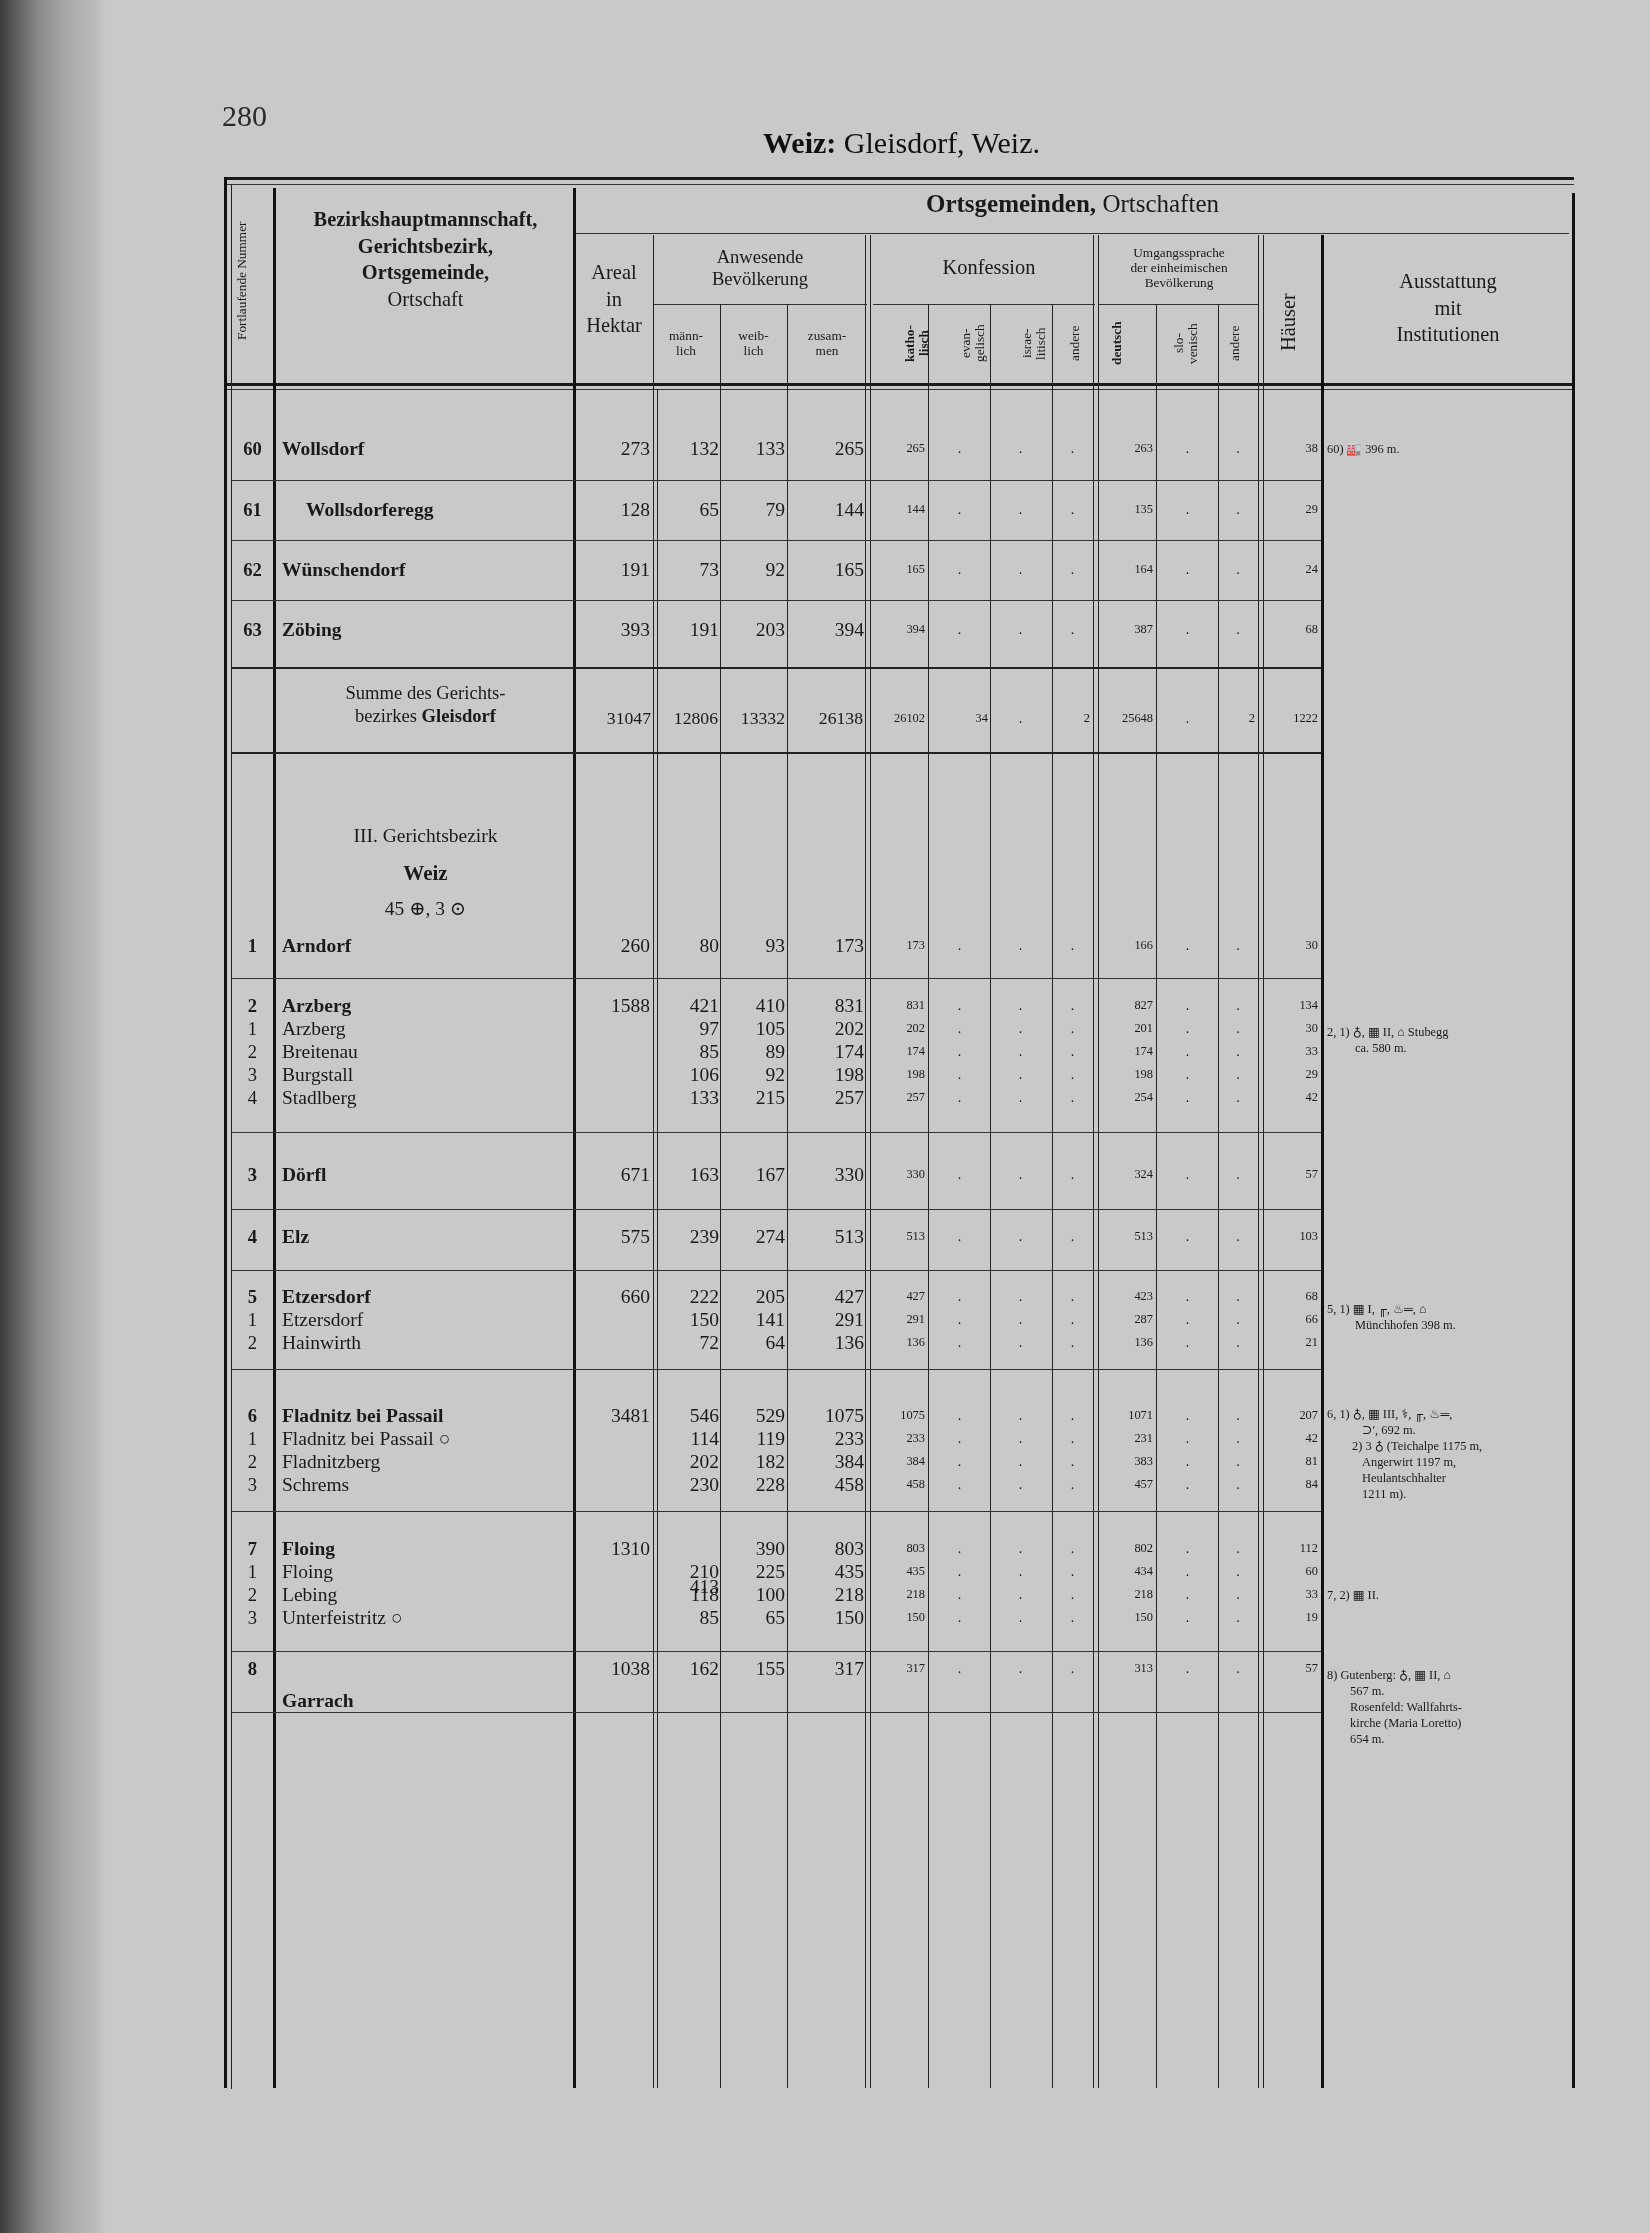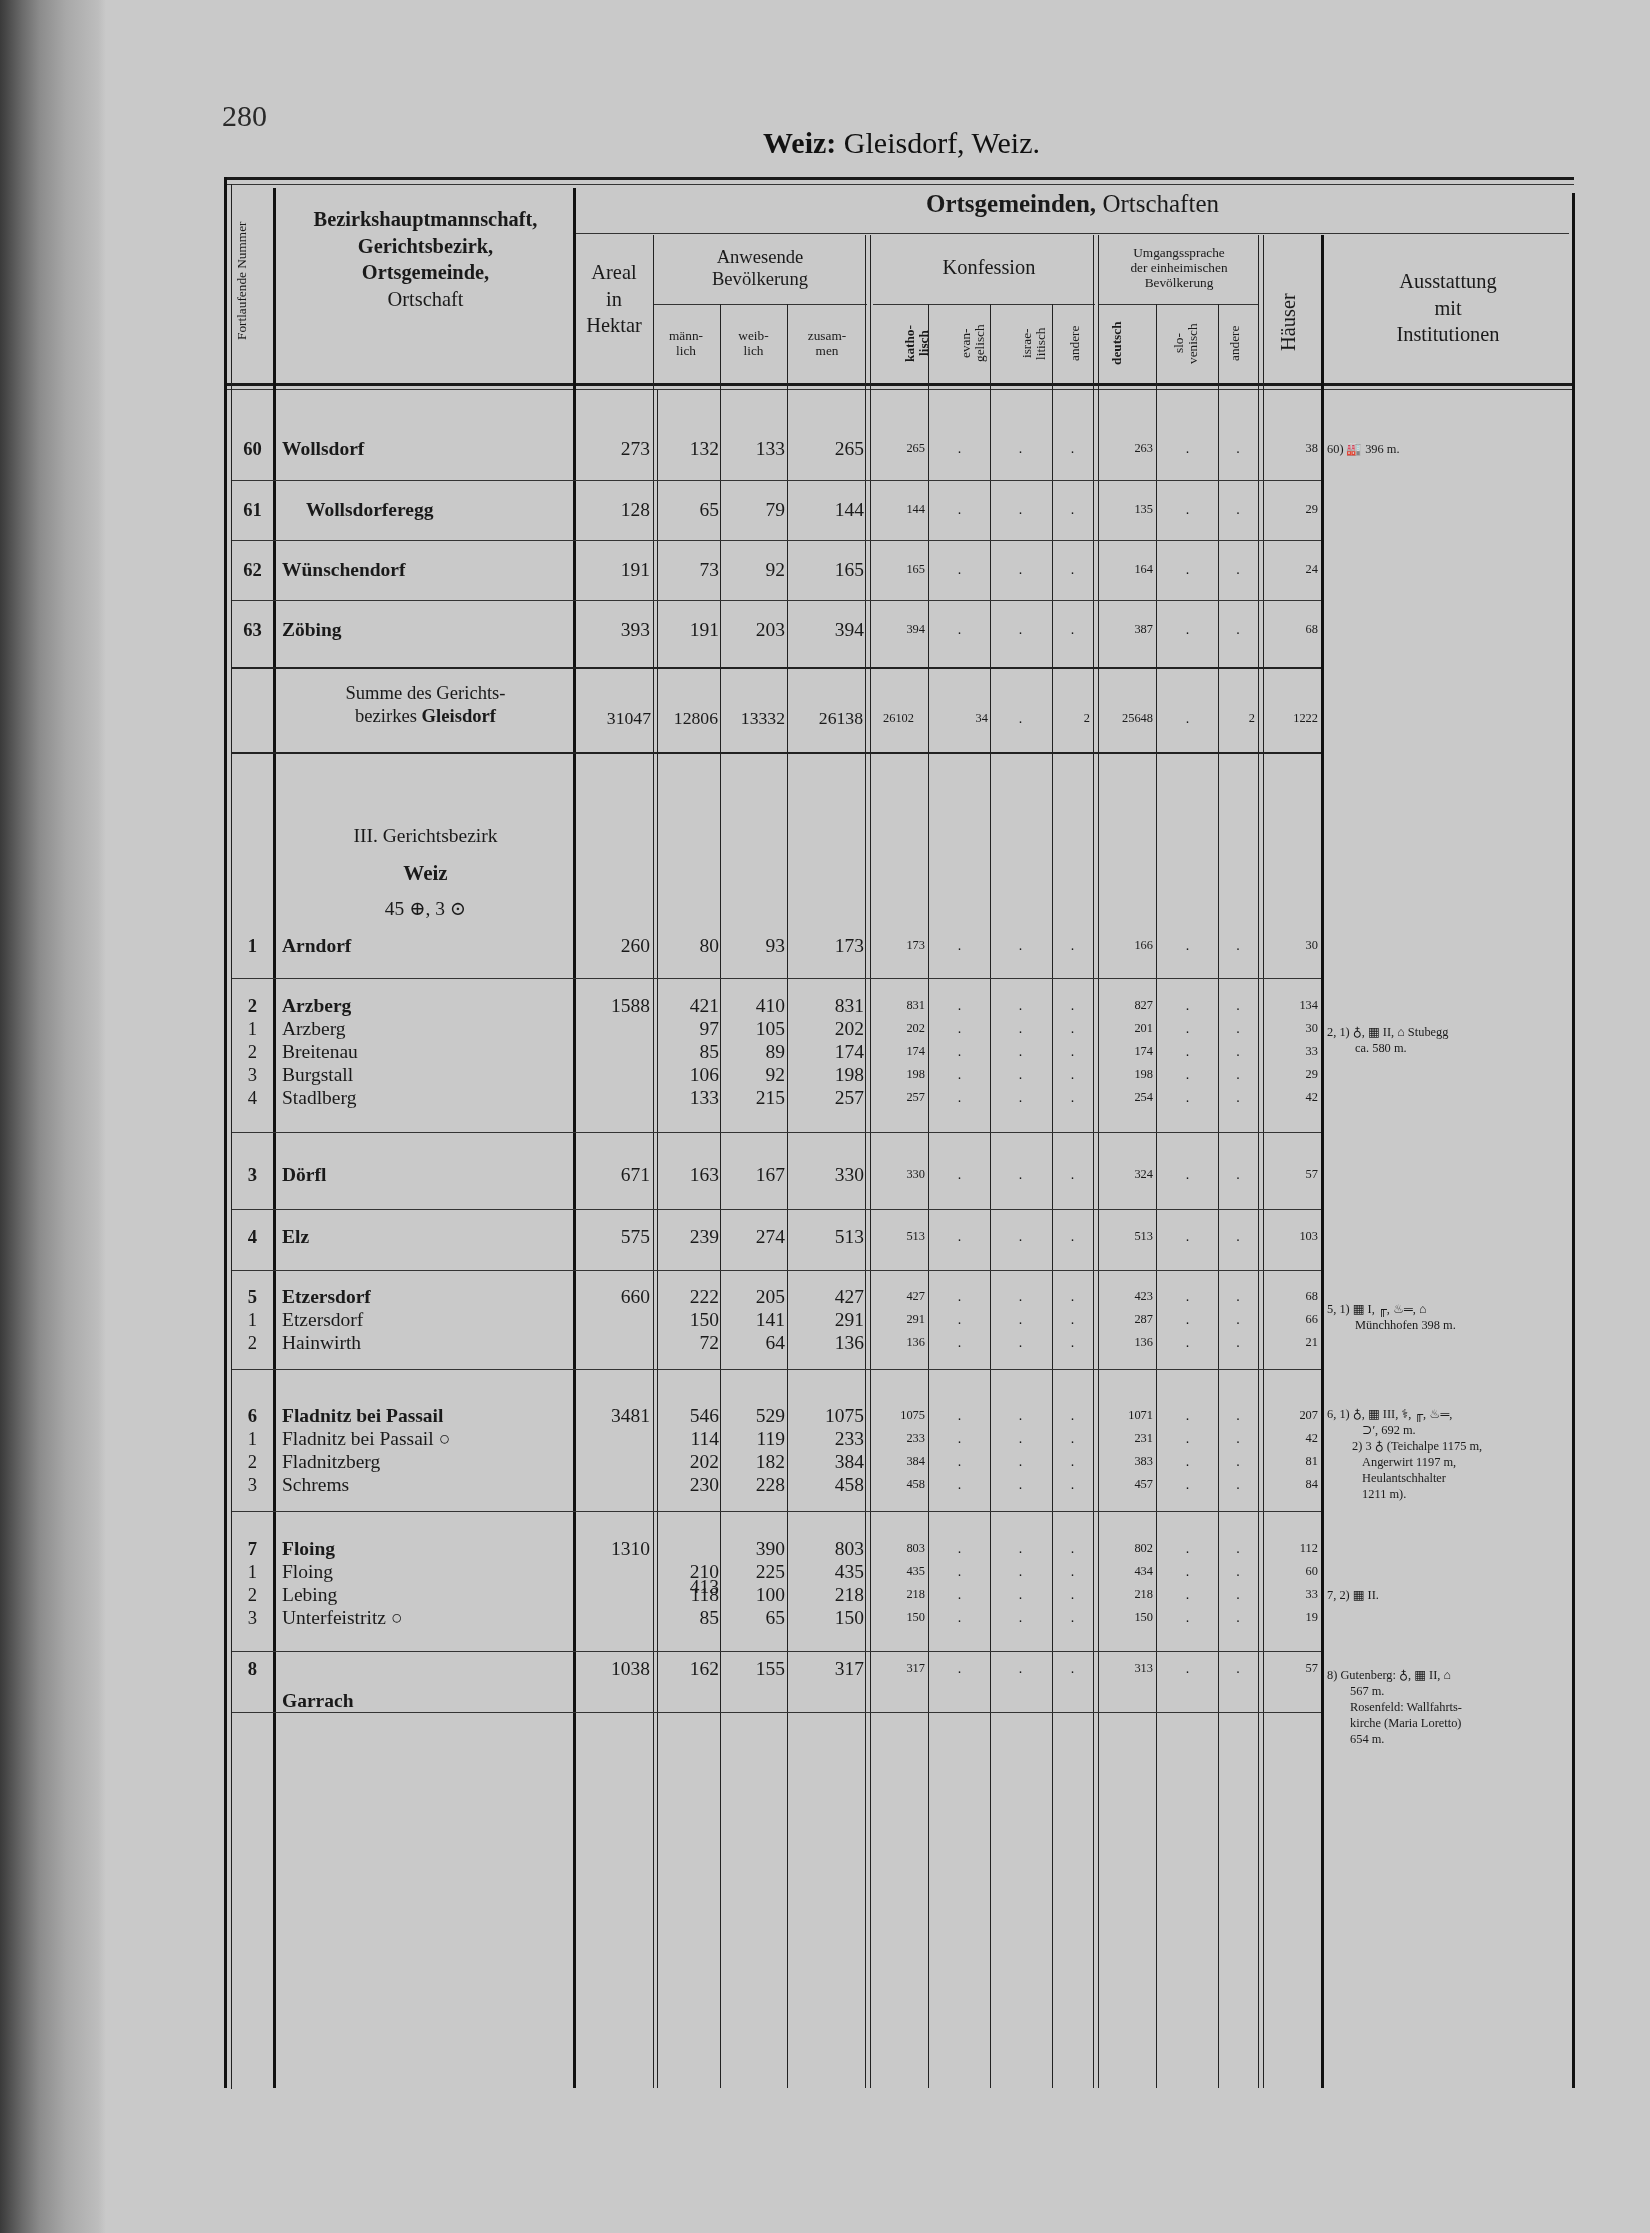--- a/index.html
+++ b/index.html
@@ -180,21 +180,21 @@
       <div class="hl " style="left:232px;top:480px;width:1089px;"></div>
       <div class="hl " style="left:232px;top:540px;width:1089px;"></div>
       <div class="hl " style="left:232px;top:600px;width:1089px;"></div>
       <div class="hl med" style="left:232px;top:667px;width:1089px;"></div>
       <div class="hdr" style="left:277px;top:681px;width:297px;font-size:18.6px;line-height:23px;">Summe des Gerichts-</div>
       <div class="hdr" style="left:277px;top:704px;width:297px;font-size:18.6px;line-height:23px;"><span>bezirkes </span><b>Gleisdorf</b></div>
       <div class="num" style="left:573px;top:706px;width:78px;font-size:17.7px;">31047</div>
       <div class="num" style="left:656px;top:706px;width:62px;font-size:17.7px;">12806</div>
       <div class="num" style="left:719px;top:706px;width:66px;font-size:17.7px;">13332</div>
       <div class="num" style="left:786px;top:706px;width:77px;font-size:17.7px;">26138</div>
-      <div class="num sm" style="left:872px;top:706px;width:53px;text-align:center;">26102</div>
+      <div class="num sm" style="left:872px;top:706px;width:53px;">26102</div>
       <div class="num sm" style="left:931px;top:706px;width:57px;">34</div>
       <div class="dot" style="left:992px;top:706px;width:57px;">.</div>
       <div class="num sm" style="left:1055px;top:706px;width:35px;">2</div>
       <div class="num sm" style="left:1100px;top:706px;width:53px;">25648</div>
       <div class="dot" style="left:1159px;top:706px;width:57px;">.</div>
       <div class="num sm" style="left:1221px;top:706px;width:34px;">2</div>
       <div class="num sm" style="left:1265px;top:706px;width:53px;">1222</div>
       <div class="hl med" style="left:232px;top:752px;width:1089px;"></div>
       <div class="hdr" style="left:277px;top:823px;width:297px;font-size:19.5px;">III. Gerichtsbezirk</div>
       <div class="hdr" style="left:277px;top:860px;width:297px;font-size:21px;font-weight:bold;">Weiz</div>

